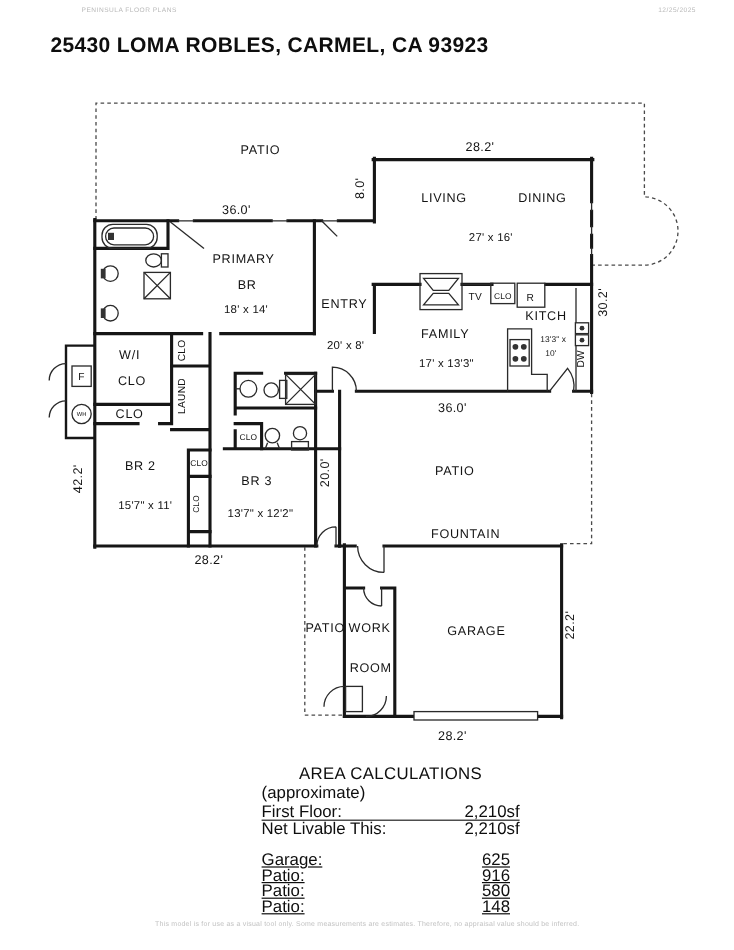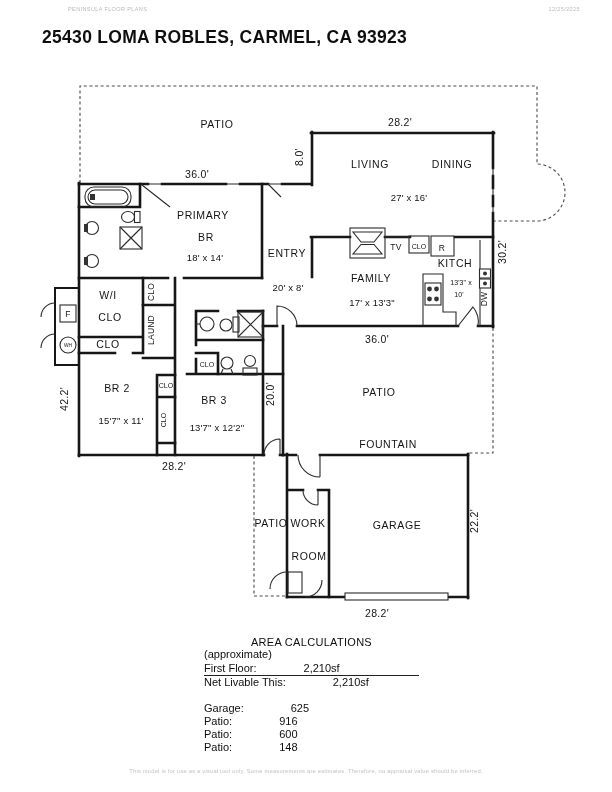--- a/index.html
+++ b/index.html
@@ -21,26 +21,26 @@
   .size{font-size:9.5px;letter-spacing:.2px;}
   .sm{font-size:8.5px;letter-spacing:.2px;}
   .xs{font-size:7px;letter-spacing:.1px;}
   .xxs{font-size:4.8px;}
   .walls{stroke:#161616;stroke-width:2.6;fill:none;stroke-linecap:square;}
   .walls2{stroke:#161616;stroke-width:2;fill:none;}
   .thin{stroke:#2a2a2a;stroke-width:1.1;fill:none;}
   .thinf{stroke:#2a2a2a;stroke-width:1.1;fill:#ffffff;}
   .dashed{stroke:#4a4a4a;stroke-width:1.1;fill:none;stroke-dasharray:3 2.6;}
   .dark{fill:#333;stroke:none;}
-  .areacalc{position:absolute;left:204px;top:636px;width:215px;font-size:11px;color:#0e0e0e;}
+  .areacalc{position:absolute;left:218px;top:636px;width:215px;font-size:14px;color:#0e0e0e;}
   .areacalc .ttl{text-align:center;letter-spacing:.3px;}
   .areacalc .sub{margin-bottom:2px;}
-  .arow{display:flex;line-height:13px;gap:47px;}
+  .arow{display:flex;justify-content:space-between;line-height:13px;gap:47px;}
   .arow.rule{border-bottom:1px solid #222;}
-  .aitems{margin-top:13px;}
+  .aitems{margin-top:13px;text-decoration:underline;}
   .aitems .val{padding-right:8px;}
   .footer{
     position:absolute;top:768px;left:0;width:100%;text-align:center;
     font-size:5.8px;color:#c2c2c2;letter-spacing:.2px;
   }
 </style>
 </head>
 <body>
 
 <div class="page">
@@ -223,21 +223,21 @@
       <div class="arow">
         <span>Garage:</span>
         <span class="val">625</span>
       </div>
       <div class="arow">
         <span>Patio:</span>
         <span class="val">916</span>
       </div>
       <div class="arow">
         <span>Patio:</span>
-        <span class="val">600</span>
+        <span class="val">580</span>
       </div>
       <div class="arow">
         <span>Patio:</span>
         <span class="val">148</span>
       </div>
     </div>
   </div>
 
   <div class="footer">This model is for use as a visual tool only. Some measurements are estimates. Therefore, no appraisal value should be inferred.</div>
 </div>

